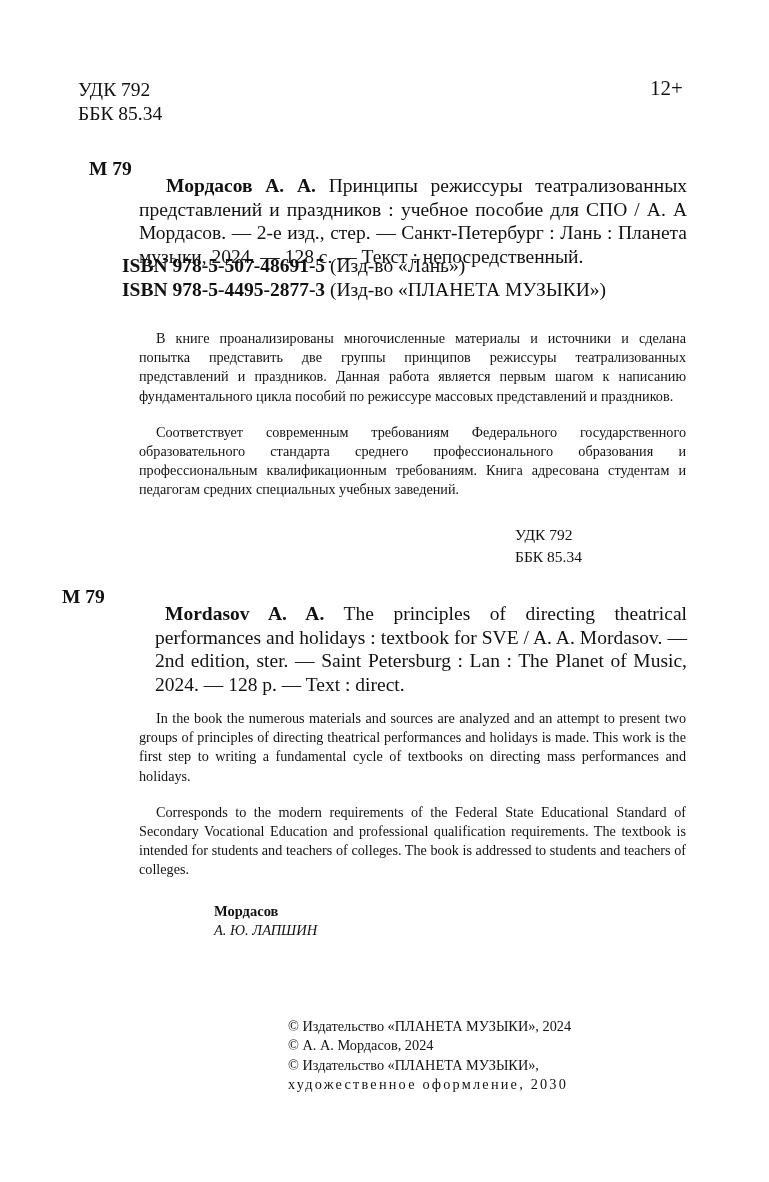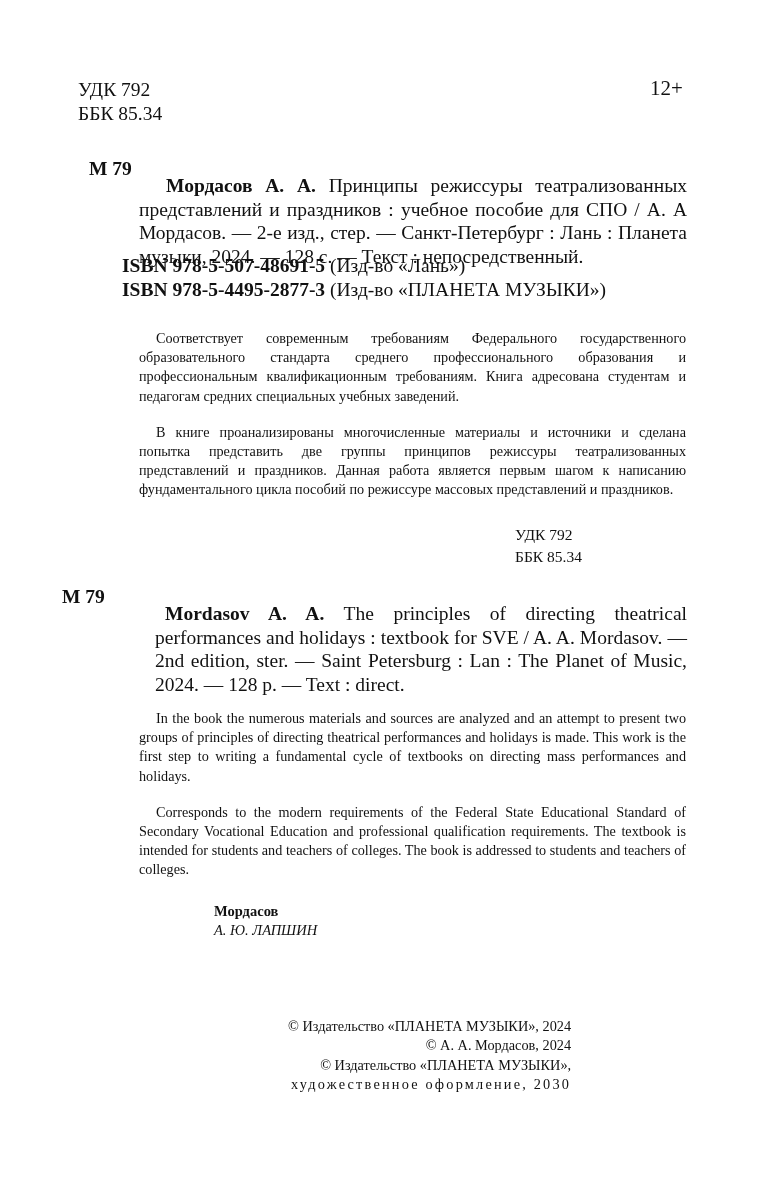--- a/index.html
+++ b/index.html
@@ -28,21 +28,21 @@
 
     #udk-mid { left: 515px; top: 524px; font-size: 15.5px; line-height: 22px; }
 
     #en-code { left: 62px; top: 585px; }
     #en-entry { left: 138px; top: 585px; width: 566px; }
 
     #en-annot { left: 122px; top: 692px; width: 581px; }
 
     #cover { left: 214px; top: 902px; font-size: 14.5px; line-height: 19px; }
 
-    #copyright { left: 288px; top: 1017px; font-size: 14.3px; line-height: 19.3px; text-align: right; }
+    #copyright { left: 288px; top: 1017px; font-size: 14.3px; line-height: 19.3px; }
     .spaced { letter-spacing: 2.2px; }
   </style>
 </head>
 <body>
 
 <div class="abs big" id="udk-top">
   <div>УДК 792</div>
   <div>ББК 85.34</div>
 </div>
 <div class="abs" id="age-rating">12+</div>
@@ -50,22 +50,22 @@
 <div class="abs big b" id="ru-code">М 79</div>
 <div class="abs big just" id="ru-entry">
   <p id="ru-first" style="text-indent:27px;"><span class="b">Мордасов А. А.</span> <span>Принципы режиссуры театрализованных представлений и праздников : учебное пособие для СПО / А. А Мордасов. — 2-е изд., стер. — Санкт-Петербург : Лань : Планета музыки, 2024. — 128 с. — Текст : непосредственный.</span></p>
 </div>
 <div class="abs big" id="ru-isbn">
   <div><span class="b">ISBN 978-5-507-48691-5</span> <span>(Изд-во «Лань»)</span></div>
   <div><span class="b">ISBN 978-5-4495-2877-3</span> <span>(Изд-во «ПЛАНЕТА МУЗЫКИ»)</span></div>
 </div>
 
 <div class="abs small just" id="ru-annot">
+  <p class="para-indent">В книге проанализированы многочисленные материалы и источники и сделана попытка представить две группы принципов режиссуры театрализованных представлений и праздников. Данная работа является первым шагом к написанию фундаментального цикла пособий по режиссуре массовых представлений и праздников.</p>
   <p class="para-indent">Соответствует современным требованиям Федерального государственного образовательного стандарта среднего профессионального образования и профессиональным квалификационным требованиям. Книга адресована студентам и педагогам средних специальных учебных заведений.</p>
-  <p class="para-indent">В книге проанализированы многочисленные материалы и источники и сделана попытка представить две группы принципов режиссуры театрализованных представлений и праздников. Данная работа является первым шагом к написанию фундаментального цикла пособий по режиссуре массовых представлений и праздников.</p>
 </div>
 
 <div class="abs" id="udk-mid">
   <div>УДК 792</div>
   <div>ББК 85.34</div>
 </div>
 
 <div class="abs big b" id="en-code">M 79</div>
 <div class="abs big just" id="en-entry">
   <p style="text-indent:10px;"><span class="b">Mordasov A. A.</span> <span>The principles of directing theatrical performances and holidays : textbook for SVE / A. A. Mordasov. — 2nd edition, ster. — Saint Petersburg : Lan : The Planet of Music, 2024. — 128 p. — Text : direct.</span></p>

